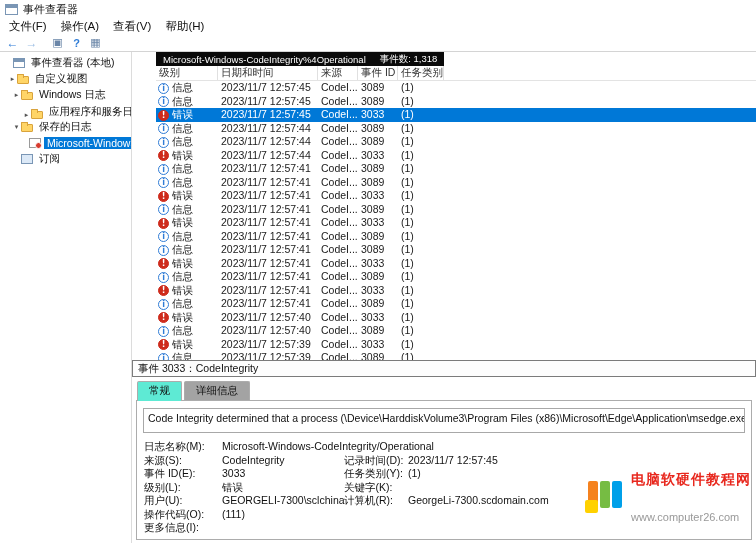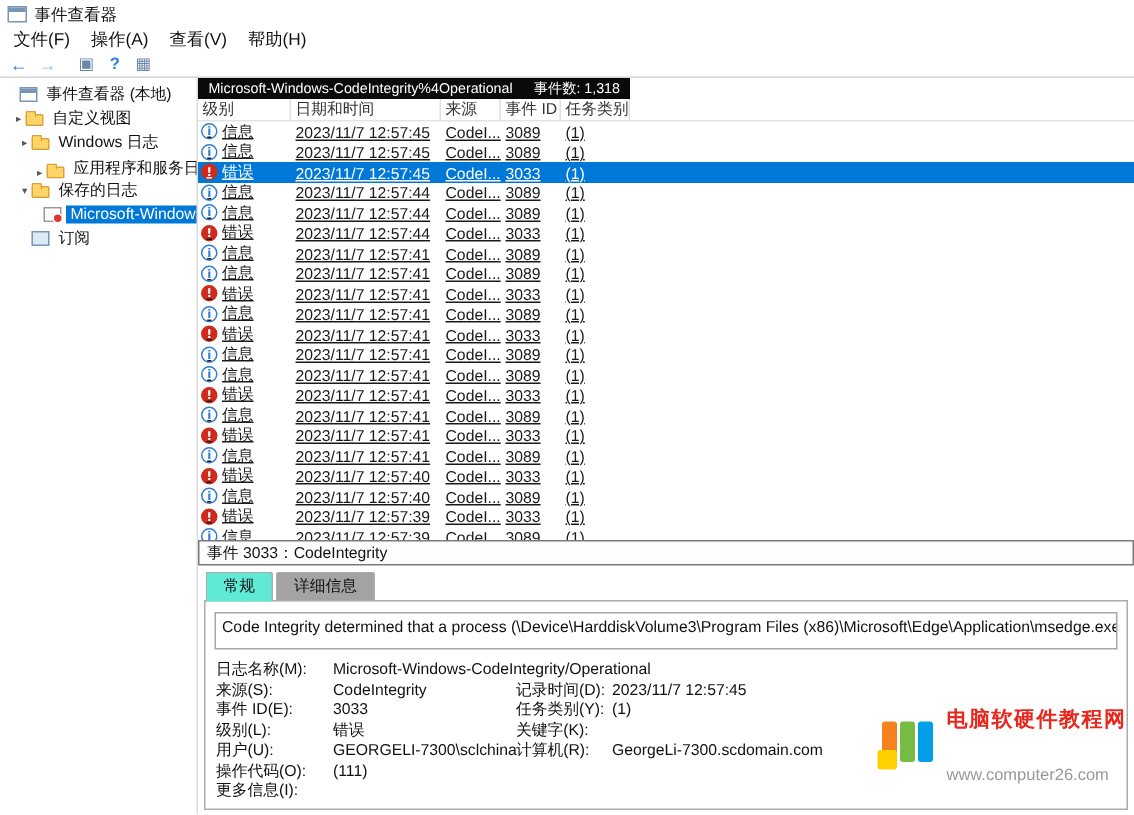--- a/index.html
+++ b/index.html
@@ -33,27 +33,27 @@
   .ic{display:inline-block;width:12px;height:10px;margin-right:3px;flex:none;position:relative;}
   .ic-console{background:#fff;border:1px solid #7a96b5;}
   .ic-console::before{content:"";position:absolute;left:0;right:0;top:0;height:3px;background:#7a96b5;}
   .ic-folder{background:#ffd567;border:1px solid #d9a33c;border-radius:1px;height:8px;margin-top:2px;}
   .ic-folder::before{content:"";position:absolute;top:-3px;left:-1px;width:5px;height:3px;background:#ffd567;border:1px solid #d9a33c;border-bottom:none;border-radius:1px 1px 0 0;}
   .ic-log{background:#fff;border:1px solid #9a9a9a;}
   .ic-log::after{content:"";position:absolute;right:-2px;bottom:-2px;width:5px;height:5px;border-radius:50%;background:#d83b2e;border:1px solid #fff;}
   .ic-subscription{background:#dce9f7;border:1px solid #7a96b5;}
   .content{flex:1;display:flex;flex-direction:column;min-width:0;background:#fff;}
   
-  .events-area{height:308px;overflow:hidden;}
+  .events-area{height:308px;overflow:hidden;margin-left:24px;}
   .dark-header{display:flex;width:fit-content;max-width:100%;align-items:center;gap:14px;background:#0a0a0a;color:#fff;font-size:9.5px;height:14px;padding:0 7px;white-space:nowrap;}
   .col-header{display:flex;height:15px;align-items:center;border-bottom:1px solid #e3e3e3;font-size:10.5px;color:#333;}
   .hc{border-right:1px solid #e0e0e0;padding-left:3px;height:100%;display:flex;align-items:center;white-space:nowrap;overflow:hidden;cursor:default;}
   .c1{width:62px;} .c2{width:100px;} .c3{width:40px;} .c4{width:40px;} .c5{width:46px;}
   .evt-rows{overflow:hidden;height:279px;}
-  .evt-row{display:flex;align-items:flex-end;height:13.5px;font-size:10.5px;color:#1a1a1a;cursor:default;text-decoration:underline;}
+  .evt-row{display:flex;align-items:flex-start;height:13.5px;font-size:10.5px;color:#1a1a1a;cursor:default;}
   .evt-row .cell{white-space:nowrap;overflow:hidden;flex:none;padding-left:3px;}
   .evt-row .c-level{width:62px;display:flex;align-items:center;padding-left:2px;}
   .evt-row.selected{background:#0078d7;color:#fff;}
   .lvl-ic{display:inline-block;width:11px;height:11px;border-radius:50%;margin-right:3px;flex:none;text-align:center;font:bold 8px/10px "DejaVu Sans",sans-serif;font-style:normal;}
   .evt-row.info .lvl-ic{border:1px solid #2f7cd6;color:#2f7cd6;background:#fff;}
   .evt-row.info .lvl-ic::before{content:"i";}
   .evt-row.error .lvl-ic{background:#ce2b1c;border:1px solid #ce2b1c;color:#fff;}
   .evt-row.error .lvl-ic::before{content:"!";}
   
   .detail-area{flex:1;display:flex;flex-direction:column;min-height:0;}

